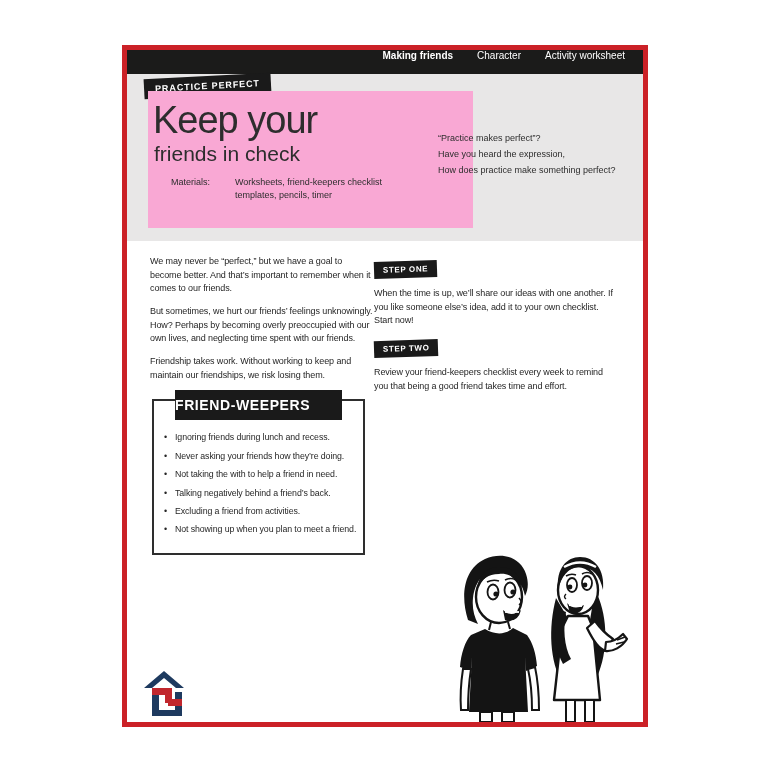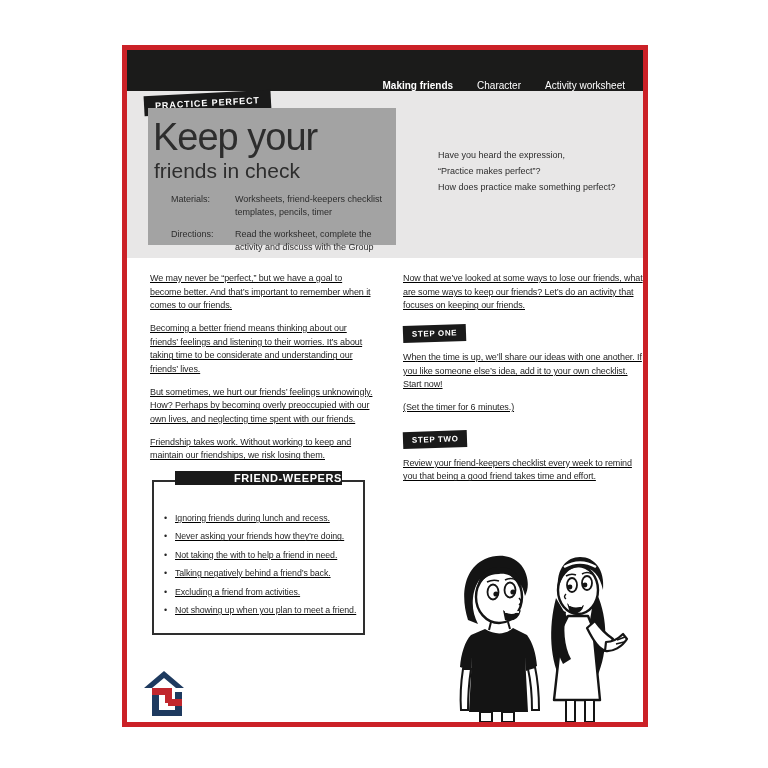--- a/index.html
+++ b/index.html
@@ -6,74 +6,74 @@
   html,body { width:768px; height:768px; background:#ffffff; font-family:"Liberation Sans", sans-serif; }
   body { position:relative; overflow:hidden; }
 
   .frame {
     position:absolute; left:122px; top:45px; width:526px; height:682px;
     border:5px solid #cb2127; background:#ffffff; overflow:hidden;
   }
 
   
   .topbar {
-    height:41px; background:#1b1b1a; display:flex; align-items:flex-end;
+    height:24px; background:#1b1b1a; display:flex; align-items:flex-start;
     justify-content:flex-end; gap:24px; padding-right:18px;
   }
   .topbar .nav-item { color:#ffffff; font-size:10px; cursor:default; }
   .topbar .nav-item.bold { font-weight:bold; }
 
   
   .hero { height:167px; background:#e8e7e7; position:relative; }
 
   .tag-black {
     display:inline-block; background:#1a1a1a; color:#ffffff; font-weight:bold;
   }
   .practice-tag {
     position:absolute; top:2px; left:17px; transform:rotate(-3deg);
     padding:5px 11px; font-size:9px; letter-spacing:0.9px;
   }
 
   .title-card {
-    position:absolute; left:21px; top:17px; width:248px; height:137px;
-    background:#a3a3a3; padding:4px 6px 0 5px;
+    position:absolute; left:21px; top:17px; width:325px; height:137px;
+    background:#f9a8d4; padding:4px 6px 0 5px;
   }
   .title-main { font-size:38px; font-weight:400; color:#2d2d2d; letter-spacing:-1px; line-height:1.05; margin-top:6px; }
   .title-sub  { font-size:21px; font-weight:400; color:#2d2d2d; margin:1px 0 10px 1px; }
   .meta-row { display:flex; font-size:9px; color:#2d2d2d; margin:0 0 8px 18px; line-height:1.5; }
   .meta-label { width:64px; flex:none; }
   .meta-value { width:180px; }
 
   .hero-questions {
     position:absolute; left:311px; top:56px; width:208px;
     font-size:9px; line-height:1.8; color:#2d2d2d;
   }
 
   
   .main { padding:14px 24px 0 23px; position:relative; }
   .main-heading {
     font-size:14px; font-weight:700; color:#3d3d3d; width:462px;
     line-height:1.28; letter-spacing:-0.2px; margin-bottom:13px;
   }
-  .columns { display:flex; gap:29px;text-decoration:underline; }
+  .columns { display:flex; gap:0; }
   .col-left { width:224px; flex:none; }
   .col-right { width:244px; flex:none; }
   .col-left p, .col-right p {
     font-size:9px; line-height:1.52; color:#262626; margin-bottom:9px; letter-spacing:-0.1px;
   }
 
   
   .weepers {
     margin:17px 0 0 2px; width:213px; border:2px solid #2e2e2e;
     position:relative; padding:21px 6px 10px 8px; background:#fff;
   }
   .weepers-title {
     position:absolute; top:-11px; left:21px; right:21px; background:#1a1a1a;
-    color:#fff; font-size:11px; font-weight:bold; letter-spacing:0.6px;
-    text-align:right; padding:1px 0;
+    color:#fff; font-size:14px; font-weight:bold; letter-spacing:0.6px;
+    text-align:left; padding:7px 0;
   }
   .weepers ul { list-style:none;margin-top:10px; }
   .weepers li {
     position:relative; padding-left:13px; font-size:8.8px; color:#262626;
     line-height:1.35; margin-bottom:6.5px; letter-spacing:-0.1px;
   }
   .weepers li::before { content:"•"; position:absolute; left:2px; top:-1px; font-size:9px; color:#262626; }
 
   .step-tag {
     padding:4px 9px; font-size:8px; letter-spacing:0.6px;
@@ -102,62 +102,55 @@
   <div class="hero">
     <span class="tag-black practice-tag">PRACTICE PERFECT</span>
 
     <div class="title-card">
       <div class="title-main">Keep your</div>
       <div class="title-sub">friends in check</div>
       <div class="meta-row">
         <span class="meta-label">Materials:</span>
         <span class="meta-value">Worksheets, friend-keepers checklist templates, pencils, timer</span>
       </div>
-      <div class="meta-row">
-        <span class="meta-label">Directions:</span>
-        <span class="meta-value">Read the worksheet, complete the activity and discuss with the Group</span>
-      </div>
     </div>
 
     <div class="hero-questions">
+      <div>“Practice makes perfect”?</div>
       <div>Have you heard the expression,</div>
-      <div>“Practice makes perfect”?</div>
       <div>How does practice make something perfect?</div>
     </div>
   </div>
 
   <div class="main">
 
     <div class="columns">
       <div class="col-left">
         <p>We may never be “perfect,” but we have a goal to become better. And that’s important to remember when it comes to our friends.</p>
-        <p>Becoming a better friend means thinking about our friends’ feelings and listening to their worries. It’s about taking time to be considerate and understanding our friends’ lives.</p>
         <p>But sometimes, we hurt our friends’ feelings unknowingly. How? Perhaps by becoming overly preoccupied with our own lives, and neglecting time spent with our friends.</p>
         <p>Friendship takes work. Without working to keep and maintain our friendships, we risk losing them.</p>
 
         <div class="weepers">
           <div class="weepers-title">FRIEND-WEEPERS</div>
           <ul>
             <li>Ignoring friends during lunch and recess.</li>
             <li>Never asking your friends how they’re doing.</li>
             <li>Not taking the with to help a friend in need.</li>
             <li>Talking negatively behind a friend’s back.</li>
             <li>Excluding a friend from activities.</li>
             <li>Not showing up when you plan to meet a friend.</li>
           </ul>
         </div>
       </div>
 
       <div class="col-right">
-        <p>Now that we’ve looked at some ways to lose our friends, what are some ways to keep our friends? Let’s do an activity that focuses on keeping our friends.</p>
 
         <div class="step-block">
           <span class="tag-black step-tag">STEP ONE</span>
           <p>When the time is up, we’ll share our ideas with one another. If you like someone else’s idea, add it to your own checklist. Start now!</p>
-          <p class="note-p">(Set the timer for 6 minutes.)</p>
         </div>
 
         <div class="step-block">
           <span class="tag-black step-tag">STEP TWO</span>
           <p>Review your friend-keepers checklist every week to remind you that being a good friend takes time and effort.</p>
         </div>
       </div>
     </div>
   </div>
 

